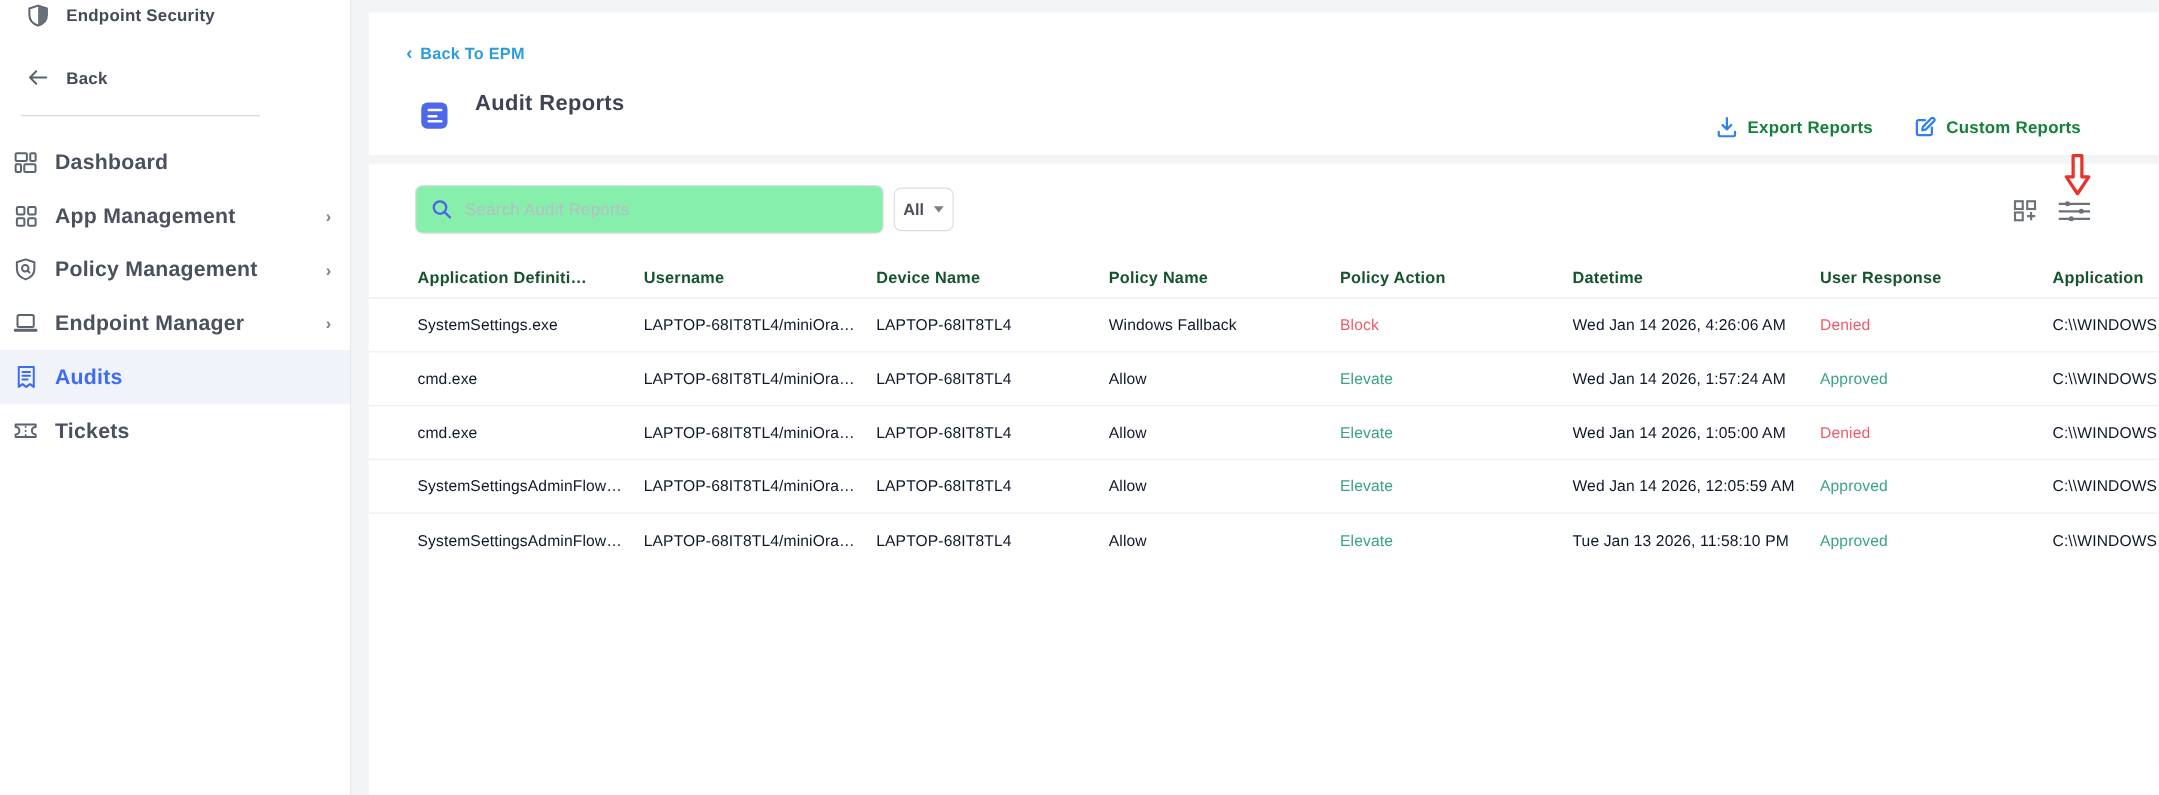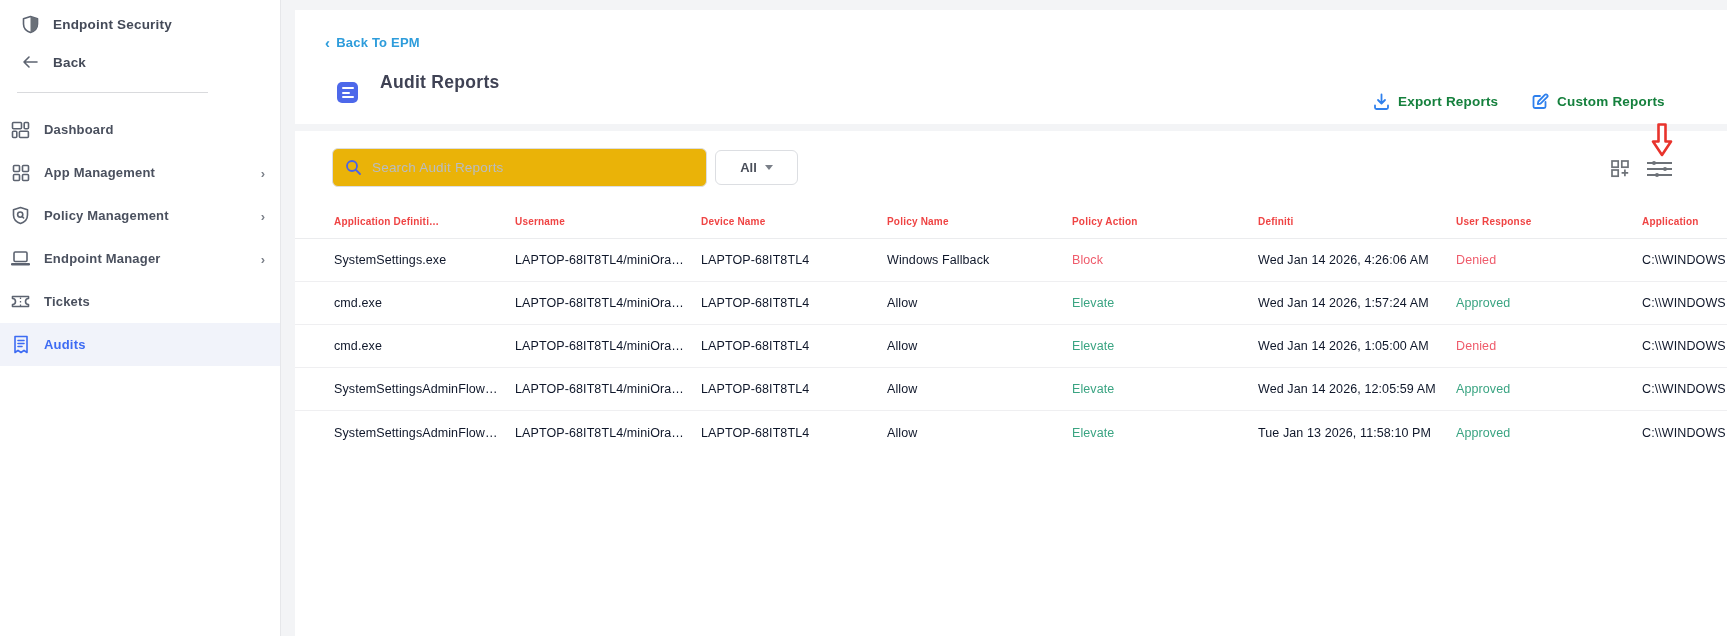--- a/index.html
+++ b/index.html
@@ -15,31 +15,31 @@
   
   .sidebar {
     position:absolute; left:0; top:0; width:281px; height:636px;
     background:#ffffff; border-right:1px solid #e6e7ea; z-index:5;
   }
   .sb-top-item {
     position:absolute; left:22px; display:flex; align-items:center; gap:14px;
     font-size:13.5px; font-weight:700; color:#444a58; letter-spacing:.2px;
     cursor:pointer;
   }
-  .sb-es { top:12px; height:24px; }
+  .sb-es { top:0; height:24px; }
   .sb-back { top:50px; height:24px; }
   .sb-divider { position:absolute; top:92px; left:17px; width:191px; height:1px; background:#d9dadd; }
   .nav { position:absolute; top:108px; left:0; width:100%; }
   .nav-item {
     position:relative; height:43px; display:flex; align-items:center;
     padding-left:11px; cursor:pointer;
   }
   .nav-item .nv-icon { width:19px; display:flex; justify-content:center; }
   .nav-item .nv-label {
-    margin-left:14px; font-size:13px; font-weight:700; color:#4a505e; letter-spacing:.2px;text-align:center;
+    margin-left:14px; font-size:17px; font-weight:700; color:#4a505e; letter-spacing:.2px;text-align:center;
   }
   .nav-item.active { background:#f1f3fa; }
   .nav-item.active .nv-label { color:#3d6bf3; }
   .nav-chevron {
     position:absolute; right:15px; top:50%; transform:translateY(-50%);
     font-size:13px; color:#7b8089; font-weight:700;
   }
   .ic { stroke:#5c6370; fill:none; stroke-width:1.6; stroke-linecap:round; stroke-linejoin:round; }
   .ic-blue { stroke:#3d6bf3; fill:none; stroke-width:1.6; stroke-linecap:round; stroke-linejoin:round; }
 
@@ -74,30 +74,30 @@
     position:absolute; top:83px; display:flex; align-items:center; gap:8px;
     color:#15803d; font-size:13.5px; font-weight:700; cursor:pointer; letter-spacing:.2px;
   }
   .hdr-action svg { stroke:#2F80ED; fill:none; stroke-width:1.8; stroke-linecap:round; stroke-linejoin:round; }
   .act-export { left:1078px; }
   .act-custom { left:1237px; }
 
   
   .search-box {
     position:absolute; left:37px; top:17px; width:375px; height:39px;
-    border:1px solid #dcdee2; border-radius:6px; background:#eab308;
+    border:1px solid #dcdee2; border-radius:6px; background:#86efac;
     display:flex; align-items:center; padding:0 12px; gap:10px;
   }
   .search-box input {
     border:none; outline:none; flex:1; font-size:13.5px; color:#4b4f58;
     font-family:"Liberation Sans", sans-serif; background:transparent;
   }
   .search-box input::placeholder { color:#b8bcc4; letter-spacing:.2px; }
   .all-dd {
-    position:absolute; left:420px; top:19px; width:83px; height:35px;
+    position:absolute; left:420px; top:19px; width:48px; height:35px;
     border:1px solid #dcdee2; border-radius:6px; background:#fff;
     display:flex; align-items:center; justify-content:center; gap:8px; cursor:pointer;
   }
   .all-dd .dd-val { font-size:13px; font-weight:700; color:#4a4f5a; }
   .all-dd .dd-caret { width:0; height:0; border-left:4.5px solid transparent; border-right:4.5px solid transparent; border-top:5px solid #7a7f88; }
   .tool-icon { position:absolute; cursor:pointer; }
   .tool-grid { left:1315px; top:28px; }
   .tool-sliders { left:1351px; top:28px; }
 
   
@@ -105,21 +105,21 @@
 
   
   .table { position:absolute; left:0; top:74px; width:1580px; }
   .t-grid {
     display:grid;
     grid-template-columns:181px 186px 186px 185px 186px 198px 186px 220px;
     padding-left:39px; align-items:center;
   }
   .t-head { height:34px; border-bottom:1px solid #ebecee; }
   .t-head .t-cell {
-    font-size:10px; font-weight:700; color:#ef4444; letter-spacing:.2px;
+    font-size:13px; font-weight:700; color:#14532d; letter-spacing:.2px;
   }
   .t-row { height:43px; border-bottom:1px solid #efeff1; }
   .t-row:last-child { border-bottom:none; }
   .t-cell {
     font-size:12.5px; color:#0f172a; white-space:nowrap; overflow:hidden;
     padding-right:14px; letter-spacing:.1px;
   }
   .t-cell.red { color:#ef5b6b; }
   .t-cell.green { color:#3aa482; }
 </style>
@@ -192,38 +192,38 @@
       <span class="nv-icon">
         <svg width="19" height="17" viewBox="0 0 19 17">
           <rect class="ic" x="3" y="2" width="13" height="9.5" rx="1.2"></rect>
           <path d="M1 14.2 H18" stroke="#5c6370" stroke-width="2.4" stroke-linecap="round"></path>
         </svg>
       </span>
       <span class="nv-label">Endpoint Manager</span>
       <span class="nav-chevron">›</span>
     </div>
 
+    <div class="nav-item active">
+      <span class="nv-icon">
+        <svg width="16" height="19" viewBox="0 0 16 19">
+          <path class="ic-blue" d="M2 1.5 h12 v16 l-3-2.2 -3 2.2 -3-2.2 -3 2.2 Z"></path>
+          <path class="ic-blue" d="M5 5.5 h6 M5 8.5 h6 M5 11.5 h4"></path>
+        </svg>
+      </span>
+      <span class="nv-label">Audits</span>
+    </div>
+
     <div class="nav-item">
       <span class="nv-icon">
         <svg width="19" height="15" viewBox="0 0 19 15">
           <path class="ic" d="M1.5 4.5 V2.5 h16 v2 a2.3 2.3 0 0 0 0 6 v2 h-16 v-2 a2.3 2.3 0 0 0 0-6 Z"></path>
           <path d="M9.5 3.5 v1.6 M9.5 7 v1.6 M9.5 10.4 v1.6" stroke="#5c6370" stroke-width="1.3" stroke-dasharray="1.6 1.8"></path>
         </svg>
       </span>
       <span class="nv-label">Tickets</span>
-    </div>
-
-    <div class="nav-item active">
-      <span class="nv-icon">
-        <svg width="16" height="19" viewBox="0 0 16 19">
-          <path class="ic-blue" d="M2 1.5 h12 v16 l-3-2.2 -3 2.2 -3-2.2 -3 2.2 Z"></path>
-          <path class="ic-blue" d="M5 5.5 h6 M5 8.5 h6 M5 11.5 h4"></path>
-        </svg>
-      </span>
-      <span class="nv-label">Audits</span>
     </div>
 
   </div>
 </div>
 
 <div class="header-card">
 
   <div class="back-link">
     <span class="chev">‹</span>
     <span>Back To EPM</span>
@@ -296,21 +296,21 @@
     </span>
   </div>
 
   <div class="table">
     <div class="t-grid t-head">
       <div class="t-cell">Application Definiti…</div>
       <div class="t-cell">Username</div>
       <div class="t-cell">Device Name</div>
       <div class="t-cell">Policy Name</div>
       <div class="t-cell">Policy Action</div>
-      <div class="t-cell">Definiti</div>
+      <div class="t-cell">Datetime</div>
       <div class="t-cell">User Response</div>
       <div class="t-cell">Application</div>
     </div>
     <div id="table-body">
   <div class="t-grid t-row">
     <div class="t-cell">SystemSettings.exe</div>
     <div class="t-cell">LAPTOP-68IT8TL4/miniOra…</div>
     <div class="t-cell">LAPTOP-68IT8TL4</div>
     <div class="t-cell">Windows Fallback</div>
     <div class="t-cell red">Block</div>

